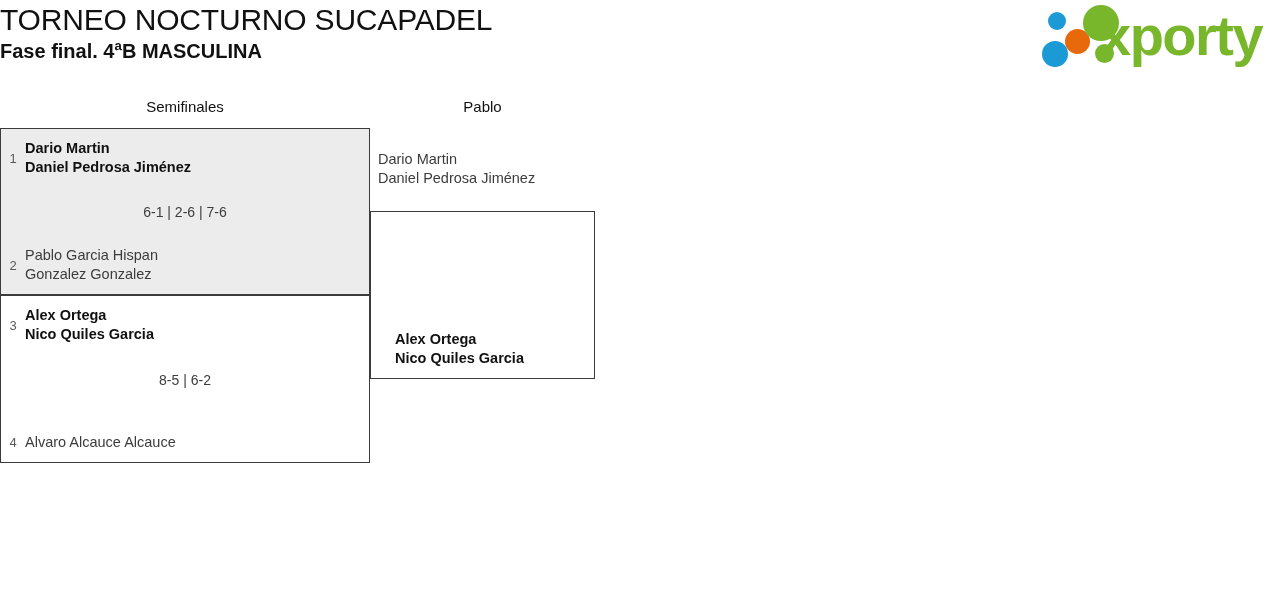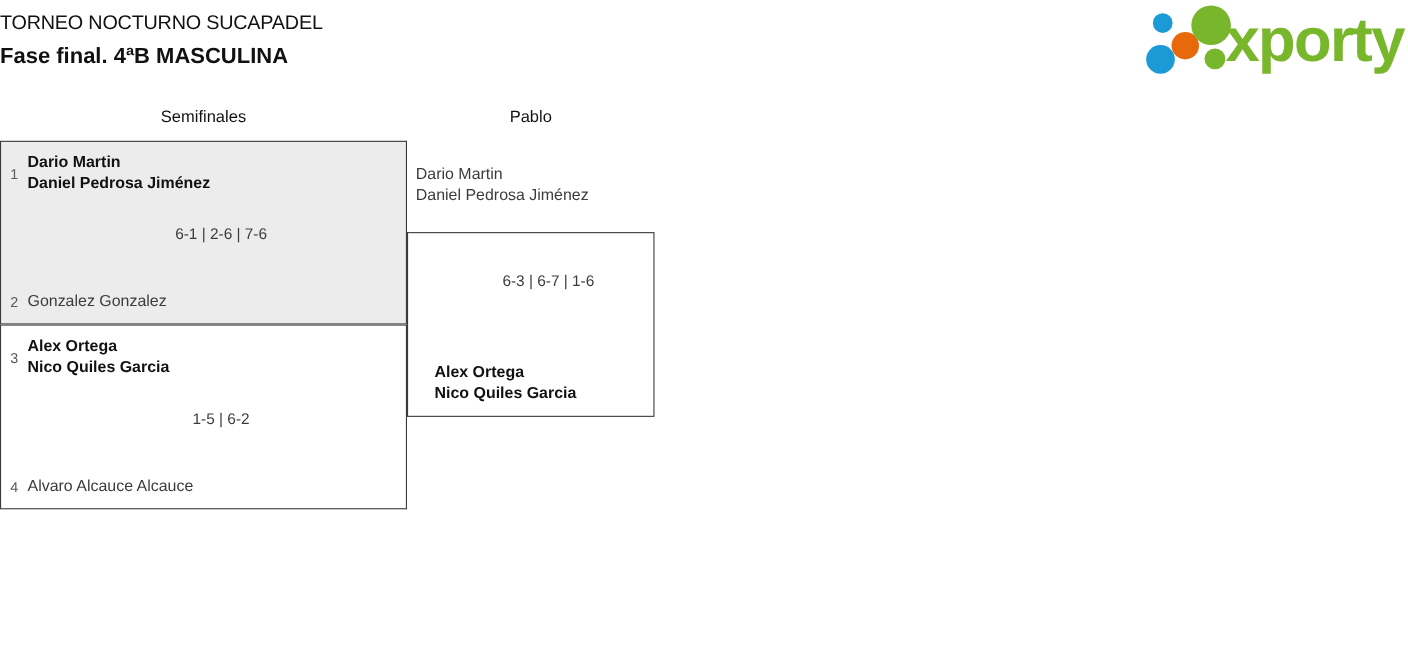--- a/index.html
+++ b/index.html
@@ -22,21 +22,21 @@
     position: absolute;
     left: 0;
     top: 0;
     width: 1280px;
     height: 80px;
   }
   #tournament-title {
     position: absolute;
     left: 0;
     top: 3px;
-    font-size: 18px;
+    font-size: 30px;
     font-weight: 400;
     letter-spacing: -0.2px;
     line-height: 34px;
     color: #111111;
     white-space: nowrap;
   }
   #phase-title {
     position: absolute;
     left: 0;
     top: 35px;
@@ -56,21 +56,21 @@
     height: 68px;
   }
   #brand-logo .dot { position: absolute; border-radius: 50%; }
   #brand-logo .dot-blue-top   { left: 8px;  top: 9px;  width: 18px; height: 18px; background: #1b9ad6; }
   #brand-logo .dot-orange     { left: 25px; top: 26px; width: 25px; height: 25px; background: #e8690b; }
   #brand-logo .dot-blue-bot   { left: 2px;  top: 38px; width: 26px; height: 26px; background: #1b9ad6; }
   #brand-logo .dot-green-big  { left: 43px; top: 2px;  width: 36px; height: 36px; background: #78b62b; }
   #brand-logo .dot-green-sm   { left: 55px; top: 41px; width: 19px; height: 19px; background: #78b62b; }
   #brand-wordmark {
     position: absolute;
-    left: 74px;
+    left: 60px;
     top: -1px;
     font-size: 56px;
     font-weight: 700;
     letter-spacing: -1.5px;
     color: #78b62b;
     line-height: 68px;
   }
 
   
   #bracket { position: absolute; left: 0; top: 0; width: 1280px; height: 595px; }
@@ -131,21 +131,20 @@
   .player-line { display: block; white-space: nowrap; }
 
   .match-score {
     position: absolute;
     left: 0;
     width: 100%;
     text-align: center;
     font-size: 14px;
     color: #3c3c3c;
     white-space: nowrap;
-    margin-left: 16px;
   }
   #match-sf1 .match-score   { top: 75px; }
   #match-sf2 .match-score   { top: 76px; }
   #match-final .match-score { top: 35px; }
 
   
   #final-advance-top {
     position: absolute;
     left: 378px;
     top: 150px;
@@ -194,49 +193,49 @@
       <span class="seed">1</span>
       <span class="players winner">
         <span class="player-line">Dario Martin</span>
         <span class="player-line">Daniel Pedrosa Jiménez</span>
       </span>
     </div>
     <div class="match-score">6-1 | 2-6 | 7-6</div>
     <div class="team-row bottom">
       <span class="seed">2</span>
       <span class="players">
+        <span class="player-line">Pablo Garcia Hispan</span>
         <span class="player-line">Gonzalez Gonzalez</span>
       </span>
     </div>
   </div>
 
   <div id="match-sf2" class="match-box">
     <div class="team-row top">
       <span class="seed">3</span>
       <span class="players winner">
         <span class="player-line">Alex Ortega</span>
         <span class="player-line">Nico Quiles Garcia</span>
       </span>
     </div>
-    <div class="match-score">1-5 | 6-2</div>
+    <div class="match-score">8-5 | 6-2</div>
     <div class="team-row bottom">
       <span class="seed">4</span>
       <span class="players">
         <span class="player-line">Alvaro Alcauce Alcauce</span>
       </span>
     </div>
   </div>
 
   <div id="final-advance-top">
     <span class="player-line">Dario Martin</span>
     <span class="player-line">Daniel Pedrosa Jiménez</span>
   </div>
 
   <div id="match-final" class="match-box">
-    <div class="match-score">6-3 | 6-7 | 1-6</div>
     <div class="team-row bottom">
       <span class="seed empty"></span>
       <span class="players winner">
         <span class="player-line">Alex Ortega</span>
         <span class="player-line">Nico Quiles Garcia</span>
       </span>
     </div>
   </div>
 
 </div>

